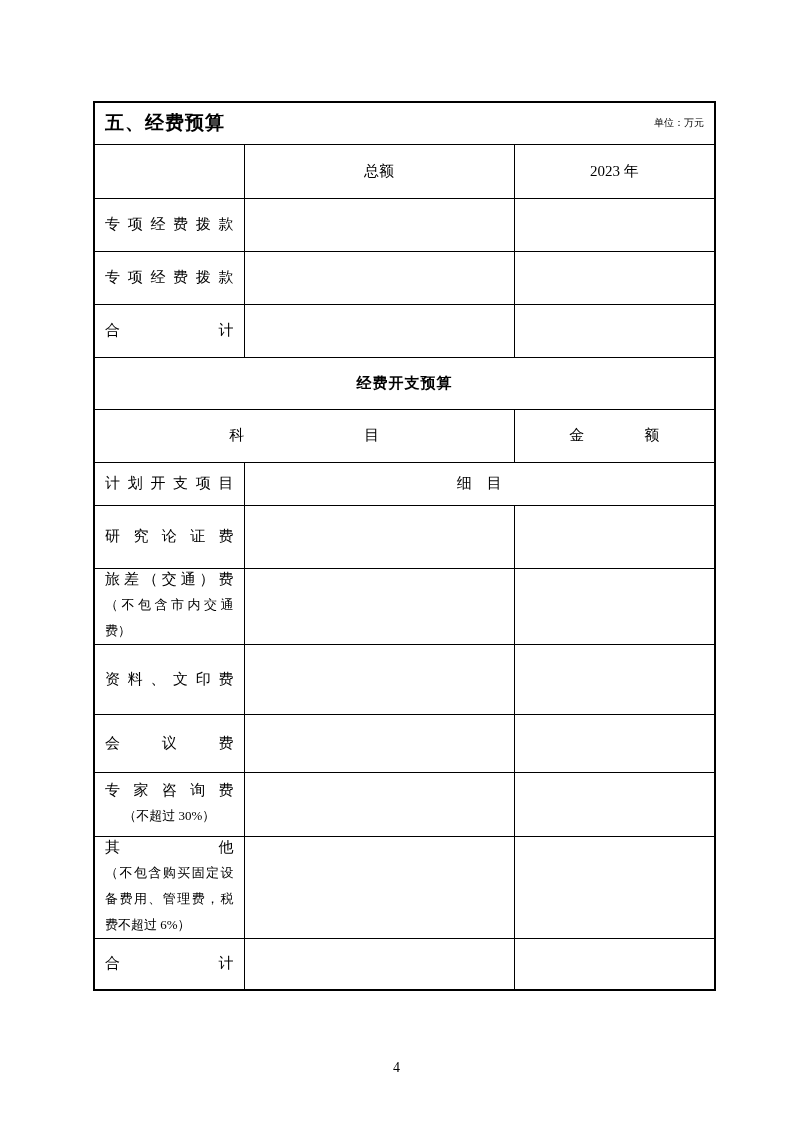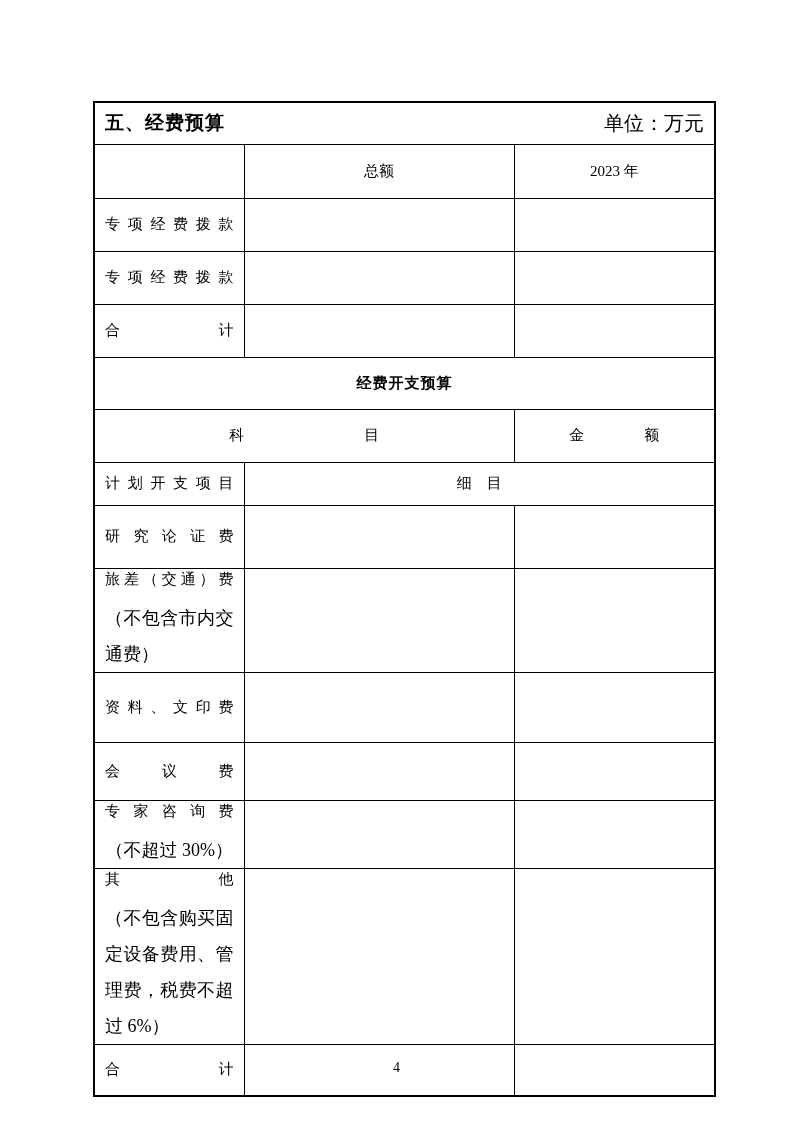--- a/index.html
+++ b/index.html
@@ -57,43 +57,43 @@
     align-items: center;
     width: 100%;
     gap: 16px;
   }
   .sec-title {
     font-weight: bold;
     font-size: 19px;
     letter-spacing: 1px;
   }
   .unit-label {
-    font-size: 20px;
+    font-size: 10px;
   }
   .center {
     text-align: center;
   }
   .section-head {
     font-weight: bold;
     font-size: 17px;
     text-align: center;
     letter-spacing: 1px;
   }
   .jlabel {
     text-align: justify;
     text-align-last: justify;
     text-justify: inter-character;
     width: 100%;
     font-size: 15px;
     line-height: 1.4;
   }
   .note {
-    font-size: 18px;
+    font-size: 13px;
     line-height: 2;
-    margin-top: 10px;
+    margin-top: 2px;
     text-align: justify;
   }
   .note-center {
     text-align: center;
     text-align-last: center;
   }
   .page-number {
     position: absolute;
     top: 1060px;
     left: 0;

